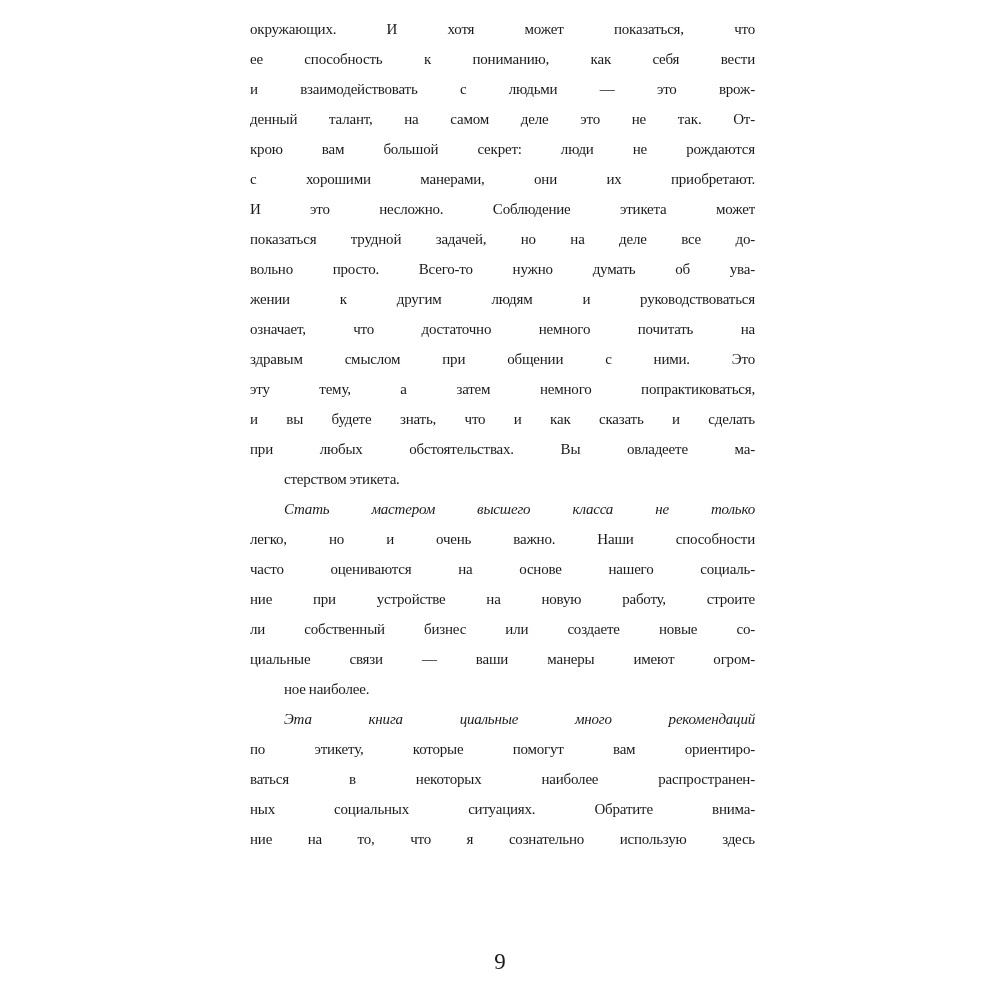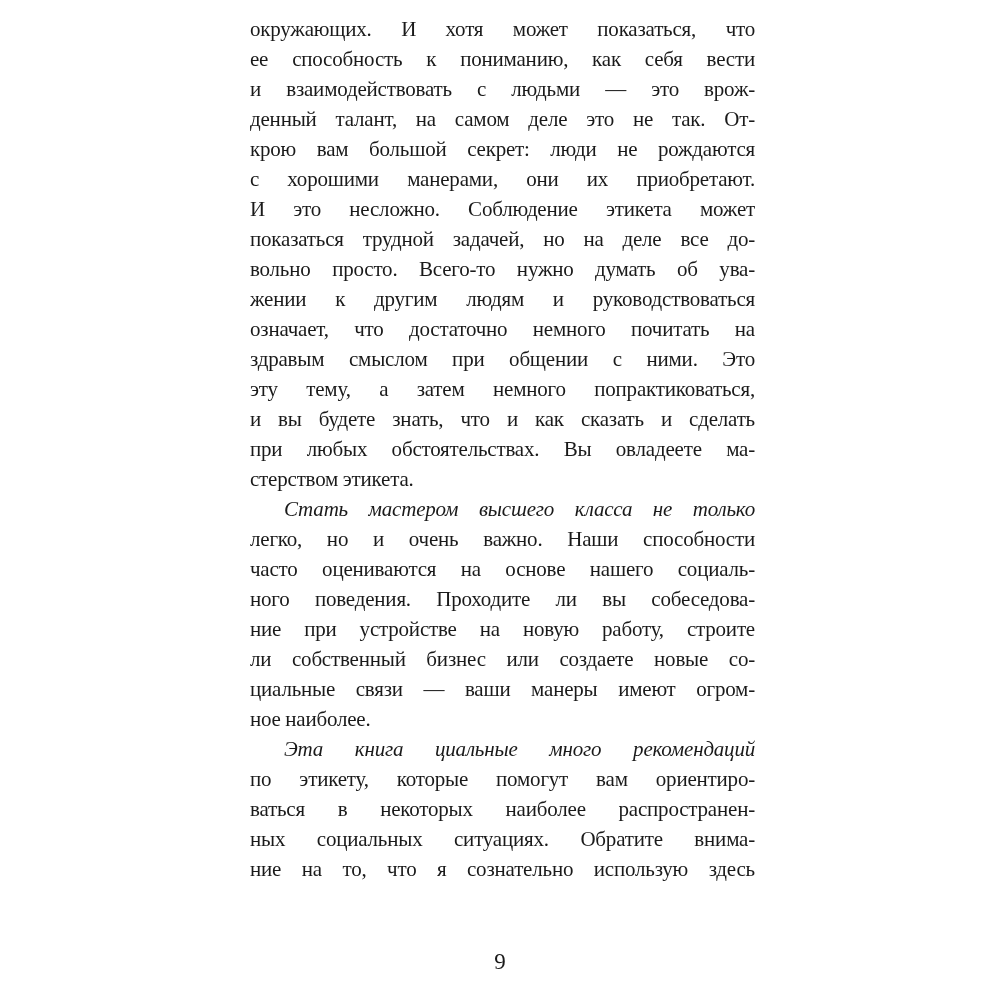--- a/index.html
+++ b/index.html
@@ -18,32 +18,33 @@
     height: 1000px;
     background: #ffffff;
   }
   .text-block {
     position: absolute;
     left: 250px;
     top: 14px;
     width: 505px;
   }
   .line {
-    font-size: 21px;
+    font-size: 15px;
     line-height: 30px;
     height: 30px;
     overflow: hidden;
     letter-spacing: -0.2px;
     word-spacing: -0.5px;
     text-align: justify;
     text-align-last: justify;
     white-space: normal;
   }
   .line.par-last {
     text-align-last: left;
+    margin-left: 34px;
   }
   .line.indent {
     text-indent: 34px;
     font-style: italic;
   }
   .page-number {
     position: absolute;
     left: 0;
     top: 948px;
     width: 1000px;
@@ -69,21 +70,20 @@
     <div class="line">жении к другим людям и руководствоваться</div>
     <div class="line">означает, что достаточно немного почитать на</div>
     <div class="line">здравым смыслом при общении с ними. Это</div>
     <div class="line">эту тему, а затем немного попрактиковаться,</div>
     <div class="line">и вы будете знать, что и как сказать и сделать</div>
     <div class="line">при любых обстоятельствах. Вы овладеете ма-</div>
     <div class="line par-last">стерством этикета.</div>
     <div class="line indent">Стать мастером высшего класса не только</div>
     <div class="line">легко, но и очень важно. Наши способности</div>
     <div class="line">часто оцениваются на основе нашего социаль-</div>
-    <div class="line">ного поведения. Проходите ли вы собеседова-</div>
     <div class="line">ние при устройстве на новую работу, строите</div>
     <div class="line">ли собственный бизнес или создаете новые со-</div>
     <div class="line">циальные связи — ваши манеры имеют огром-</div>
     <div class="line par-last">ное наиболее.</div>
     <div class="line indent">Эта книга циальные много рекомендаций</div>
     <div class="line">по этикету, которые помогут вам ориентиро-</div>
     <div class="line">ваться в некоторых наиболее распространен-</div>
     <div class="line">ных социальных ситуациях. Обратите внима-</div>
     <div class="line">ние на то, что я сознательно использую здесь</div>
   </div>

